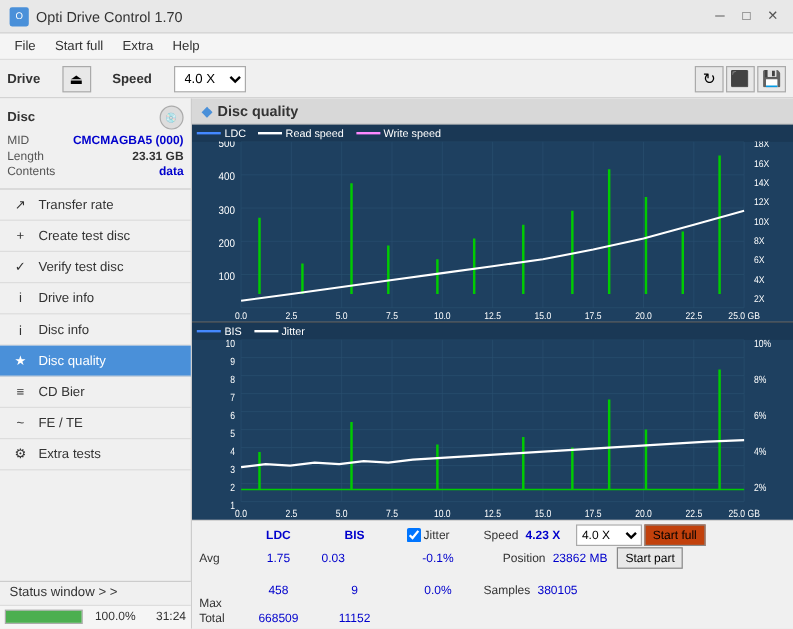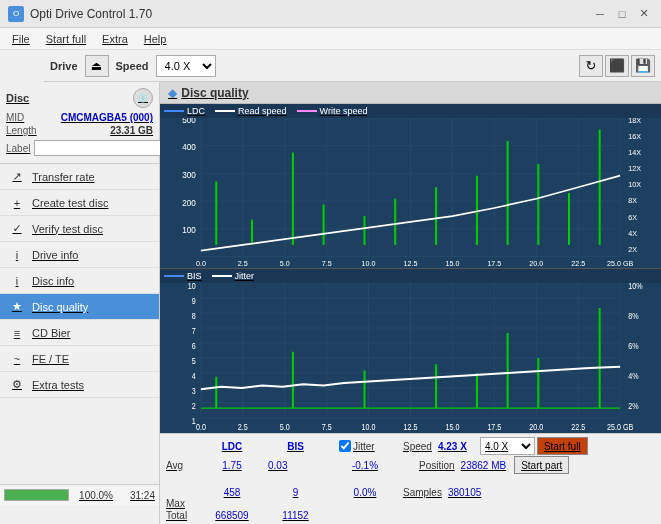--- a/index.html
+++ b/index.html
@@ -7,35 +7,35 @@
 
     
     .titlebar { background: #e8e8e8; height: 28px; display: flex; align-items: center; padding: 0 8px; border-bottom: 1px solid #ccc; justify-content: space-between; }
     .titlebar-left { display: flex; align-items: center; gap: 6px; }
     .titlebar-icon { width: 16px; height: 16px; background: #4a90d9; border-radius: 2px; display: flex; align-items: center; justify-content: center; color: white; font-size: 8px; }
     .titlebar-title { font-size: 12px; color: #333; }
     .titlebar-controls { display: flex; gap: 4px; }
     .titlebar-btn { width: 18px; height: 18px; display: flex; align-items: center; justify-content: center; font-size: 11px; cursor: pointer; background: none; border: none; color: #555; }
 
     
-    .menubar { background: #f5f5f5; height: 22px; display: flex; align-items: center; padding: 0 4px; border-bottom: 1px solid #ddd; text-decoration: underline; }
+    .menubar { background: #f5f5f5; height: 22px; display: flex; align-items: center; padding: 0 4px; border-bottom: 1px solid #ddd; }
     .menu-item { padding: 2px 8px; cursor: pointer; font-size: 11px; color: #333; }
 
     
-    .drivebar { background: #f0f0f0; height: 32px; display: flex; align-items: center; padding: 0 6px; border-bottom: 1px solid #ccc; gap: 7px; margin-left: 44px; }
+    .drivebar { background: #f0f0f0; height: 32px; display: flex; align-items: center; padding: 0 6px; border-bottom: 1px solid #ccc; gap: 18px; }
     .drivebar-label { font-size: 11px; font-weight: bold; color: #333; }
     .drive-select { height: 22px; font-size: 11px; border: 1px solid #aaa; background: white; padding: 0 4px; min-width: 220px; }
     .eject-btn { width: 24px; height: 22px; background: #e8e8e8; border: 1px solid #aaa; cursor: pointer; display: flex; align-items: center; justify-content: center; font-size: 12px; }
     .speed-label { font-size: 11px; font-weight: bold; color: #333; }
     .speed-select { height: 22px; font-size: 11px; border: 1px solid #aaa; background: white; padding: 0 4px; width: 60px; }
     .toolbar-icons { display: flex; gap: 2px; margin-left: auto; }
     .toolbar-icon-btn { width: 24px; height: 22px; background: #e8e8e8; border: 1px solid #aaa; cursor: pointer; display: flex; align-items: center; justify-content: center; font-size: 13px; }
 
     
-    .main { display: flex; height: calc(524px - 28px - 22px - 32px); text-decoration: underline; }
+    .main { display: flex; height: calc(524px - 28px - 22px - 32px); }
 
     
     .sidebar { width: 160px; background: #f0f0f0; border-right: 1px solid #ccc; display: flex; flex-direction: column; }
     .disc-panel { padding: 6px; border-bottom: 1px solid #ccc; }
     .disc-header { display: flex; align-items: center; justify-content: space-between; margin-bottom: 4px; }
     .disc-title { font-weight: bold; font-size: 11px; color: #333; }
     .disc-icon { width: 20px; height: 20px; background: #ddd; border: 1px solid #aaa; border-radius: 50%; display: flex; align-items: center; justify-content: center; font-size: 8px; }
     .disc-info-row { display: flex; justify-content: space-between; margin-bottom: 2px; }
     .disc-info-label { color: #555; font-size: 10px; }
     .disc-info-value { color: #0000cc; font-size: 10px; font-weight: bold; }
@@ -118,24 +118,23 @@
         <div class="disc-icon">💿</div>
       </div>
       <div class="disc-info-row">
         <span class="disc-info-label">MID</span>
         <span class="disc-info-value">CMCMAGBA5 (000)</span>
       </div>
       <div class="disc-info-row">
         <span class="disc-info-label">Length</span>
         <span class="disc-info-value normal">23.31 GB</span>
       </div>
-      <div class="label-row">
-        <span class="disc-info-label">Label</span>
-        <input class="label-input" type="text" style="">
-        <button class="label-btn">⬤</button>
+      <div class="disc-info-row">
+        <span class="disc-info-label">Contents</span>
+        <span class="disc-info-value">data</span>
       </div>
     </div>
 
     <div class="nav-item">
       <span class="nav-icon">↗</span>
       <span>Transfer rate</span>
     </div>
     <div class="nav-item">
       <span class="nav-icon">+</span>
       <span>Create test disc</span>
@@ -163,20 +162,21 @@
     <div class="nav-item">
       <span class="nav-icon">~</span>
       <span>FE / TE</span>
     </div>
     <div class="nav-item">
       <span class="nav-icon">⚙</span>
       <span>Extra tests</span>
     </div>
 
     <div class="status-bar" style="margin-top: auto;">
+      <div class="status-window-btn">Status window &gt; &gt;</div>
       <div class="progress-row">
         <div class="progress-bar-bg">
           <div class="progress-bar-fill" style="width: 100%;"></div>
         </div>
         <span class="progress-text">100.0%</span>
         <span class="time-text">31:24</span>
       </div>
     </div>
   </div>
 

